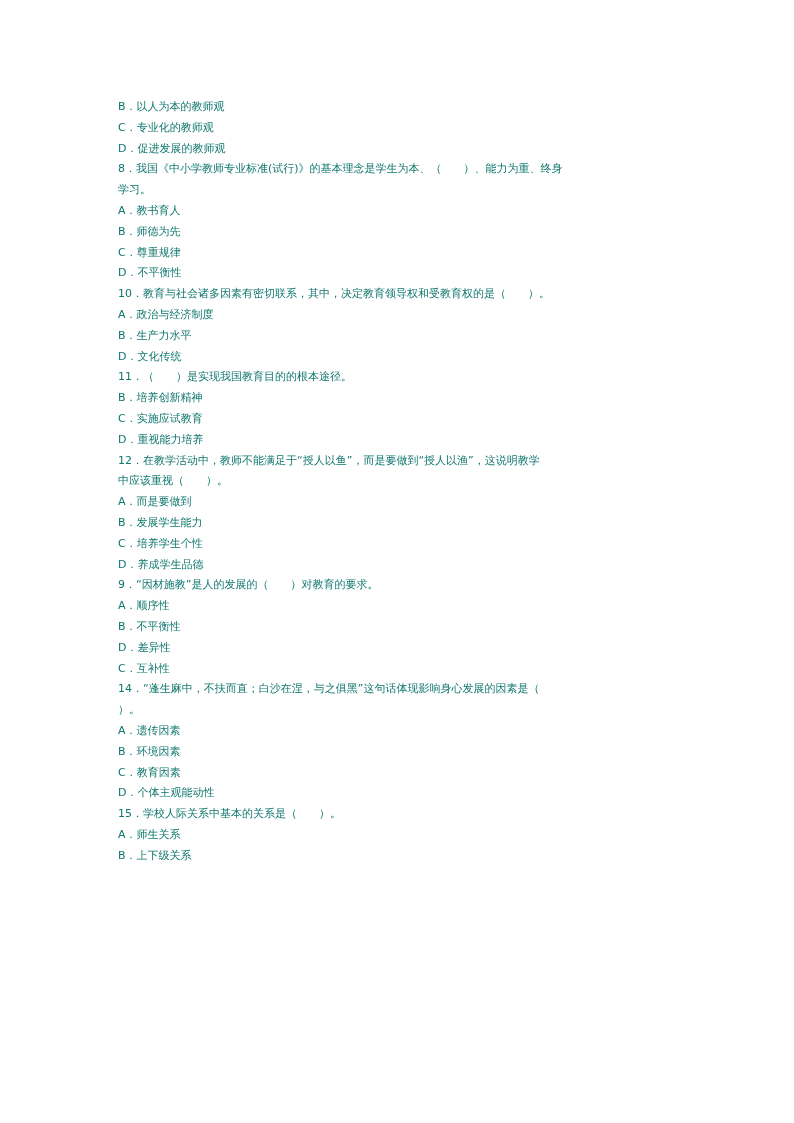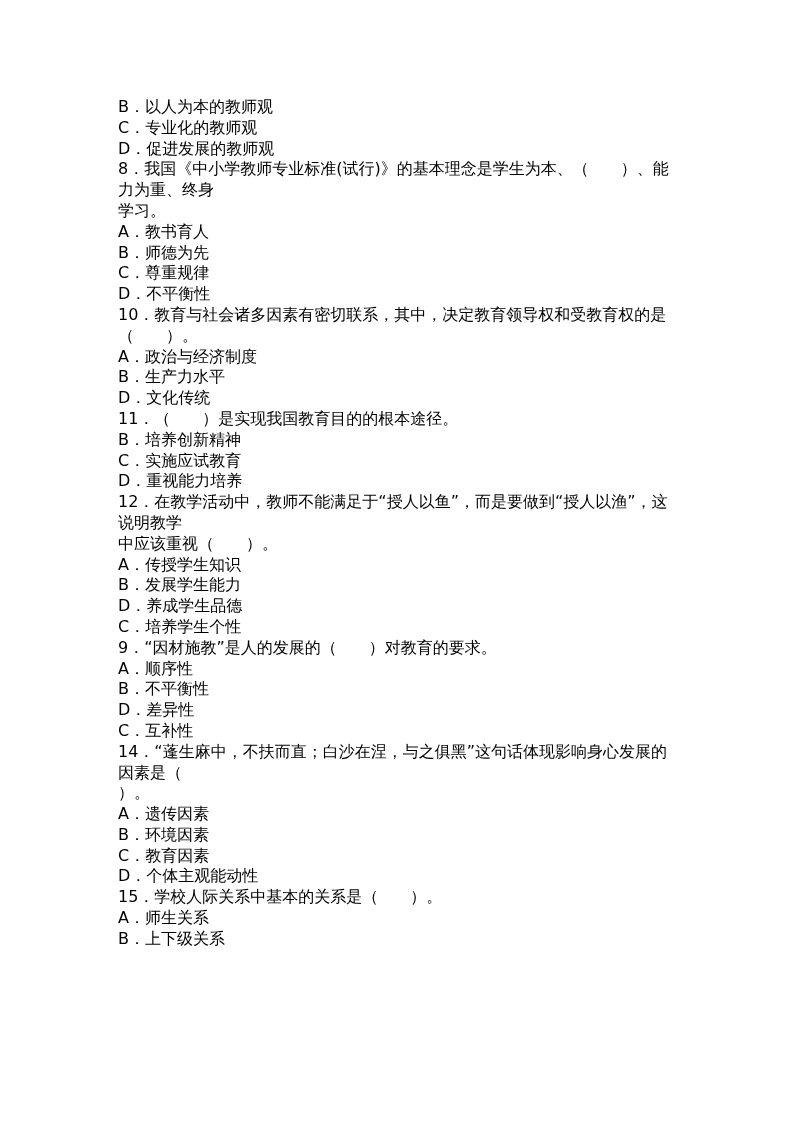--- a/index.html
+++ b/index.html
@@ -3,23 +3,23 @@
 <meta charset="utf-8">
 <style>
   html, body { margin: 0; padding: 0; background: #ffffff; }
   body { width: 794px; height: 1123px; position: relative; overflow: hidden; }
   .page {
     position: absolute;
     left: 118px;
     top: 97px;
     width: 560px;
     font-family: "DejaVu Sans", sans-serif;
-    font-size: 16px;
+    font-size: 11px;
     line-height: 20.8px;
-    color: #000000;
+    color: #0f766e;
   }
   .line { white-space: pre-wrap; margin: 0; padding: 0; }
   .q { }
   .opt { }
 </style>
 </head>
 <body>
 
 <div class="page">
   <div class="line opt">B．以人为本的教师观</div>
@@ -46,24 +46,24 @@
   <div>
     <div class="line q">11．（　　）是实现我国教育目的的根本途径。</div>
     <div class="line opt">B．培养创新精神</div>
     <div class="line opt">C．实施应试教育</div>
     <div class="line opt">D．重视能力培养</div>
   </div>
 
   <div>
     <div class="line q">12．在教学活动中，教师不能满足于“授人以鱼”，而是要做到“授人以渔”，这说明教学</div>
     <div class="line q">中应该重视（　　）。</div>
-    <div class="line opt">A．传授学生知识</div>
+    <div class="line opt">A．而是要做到</div>
     <div class="line opt">B．发展学生能力</div>
+    <div class="line opt">C．培养学生个性</div>
     <div class="line opt">D．养成学生品德</div>
-    <div class="line opt">C．培养学生个性</div>
   </div>
 
   <div>
     <div class="line q">9．“因材施教”是人的发展的（　　）对教育的要求。</div>
     <div class="line opt">A．顺序性</div>
     <div class="line opt">B．不平衡性</div>
     <div class="line opt">D．差异性</div>
     <div class="line opt">C．互补性</div>
   </div>
 

